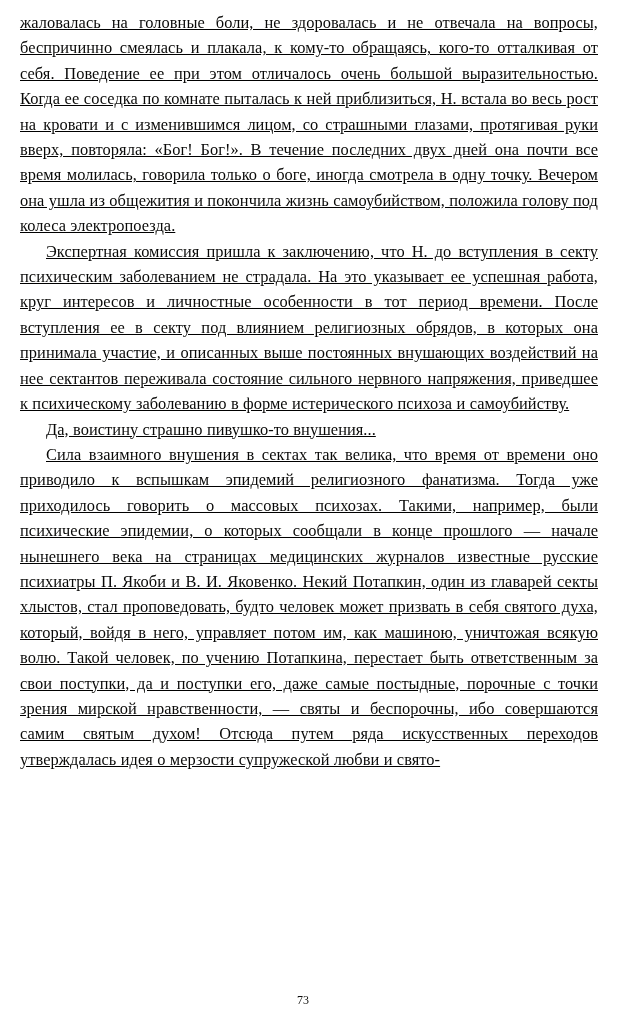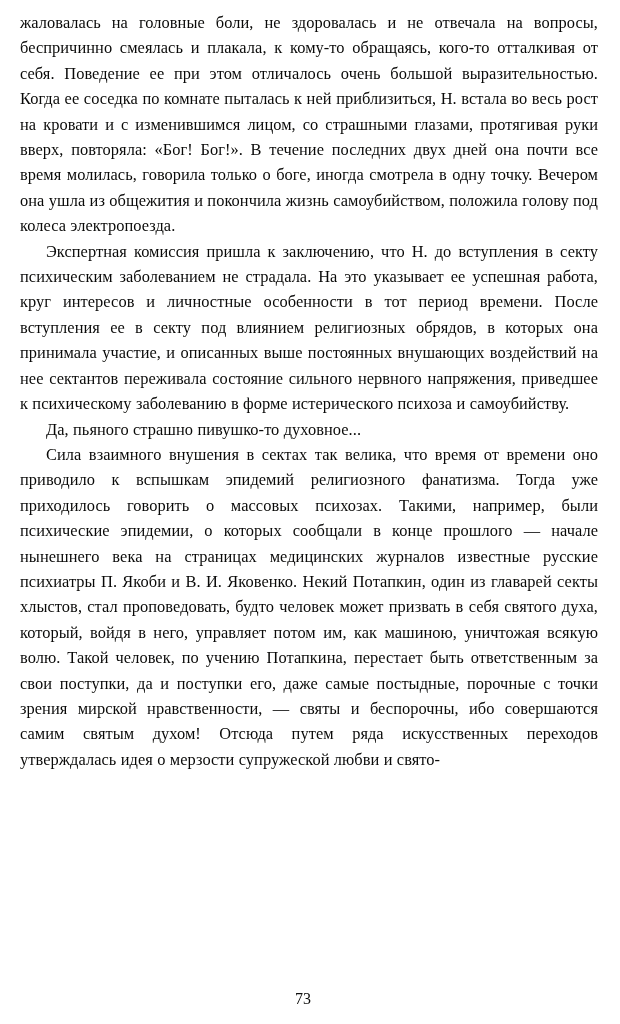--- a/index.html
+++ b/index.html
@@ -13,20 +13,21 @@
     overflow: hidden;
     font-family: "Liberation Serif", serif;
   }
   .page {
     position: relative;
     width: 620px;
     height: 1024px;
     background: #fdfdfb;
     box-sizing: border-box;
     padding: 10px 22px 0 20px;
+    text-decoration: underline;
   }
   .body-text {
     font-family: "Liberation Serif", serif;
     font-size: 16.4px;
     line-height: 25.4px;
     color: #0e0e0e;
     text-align: justify;
     text-justify: inter-word;
     letter-spacing: 0.05px;
     word-spacing: 0.2px;
@@ -38,35 +39,35 @@
   .indent {
     text-indent: 26px;
   }
   .folio {
     position: absolute;
     left: 0;
     right: 14px;
     bottom: 16px;
     text-align: center;
     font-family: "Liberation Serif", serif;
-    font-size: 16px;
+    font-size: 12px;
     color: #111111;
   }
   
   .scan {
     filter: contrast(1.04) saturate(0.9);
   }
 </style>
 </head>
 <body>
 
 <div class="page scan">
 
   <div class="body-text">
     <p>жаловалась на головные боли, не здоровалась и не отвечала на вопросы, беспричинно смеялась и плакала, к кому-то обращаясь, кого-то отталкивая от себя. Поведение ее при этом отличалось очень большой выразительностью. Когда ее соседка по комнате пыталась к ней приблизиться, Н. встала во весь рост на кровати и с изменившимся лицом, со страшными глазами, протягивая руки вверх, повторяла: «Бог! Бог!». В течение последних двух дней она почти все время молилась, говорила только о боге, иногда смотрела в одну точку. Вечером она ушла из общежития и покончила жизнь самоубийством, положила голову под колеса электропоезда.</p>
     <p class="indent">Экспертная комиссия пришла к заключению, что Н. до вступления в секту психическим заболеванием не страдала. На это указывает ее успешная работа, круг интересов и личностные особенности в тот период времени. После вступления ее в секту под влиянием религиозных обрядов, в которых она принимала участие, и описанных выше постоянных внушающих воздействий на нее сектантов переживала состояние сильного нервного напряжения, приведшее к психическому заболеванию в форме истерического психоза и самоубийству.</p>
-    <p class="indent">Да, пьяного страшно пивушко-то духовное...</p>
+    <p class="indent">Да, воистину страшно пивушко-то внушения...</p>
     <p class="indent">Сила взаимного внушения в сектах так велика, что время от времени оно приводило к вспышкам эпидемий религиозного фанатизма. Тогда уже приходилось говорить о массовых психозах. Такими, например, были психические эпидемии, о которых сообщали в конце прошлого — начале нынешнего века на страницах медицинских журналов известные русские психиатры П. Якоби и В. И. Яковенко. Некий Потапкин, один из главарей секты хлыстов, стал проповедовать, будто человек может призвать в себя святого духа, который, войдя в него, управляет потом им, как машиною, уничтожая всякую волю. Такой человек, по учению Потапкина, перестает быть ответственным за свои поступки, да и поступки его, даже самые постыдные, порочные с точки зрения мирской нравственности, — святы и беспорочны, ибо совершаются самим святым духом! Отсюда путем ряда искусственных переходов утверждалась идея о мерзости супружеской любви и свято-</p>
   </div>
 
   <div class="folio">73</div>
 
 </div>
 
 </body></html>

